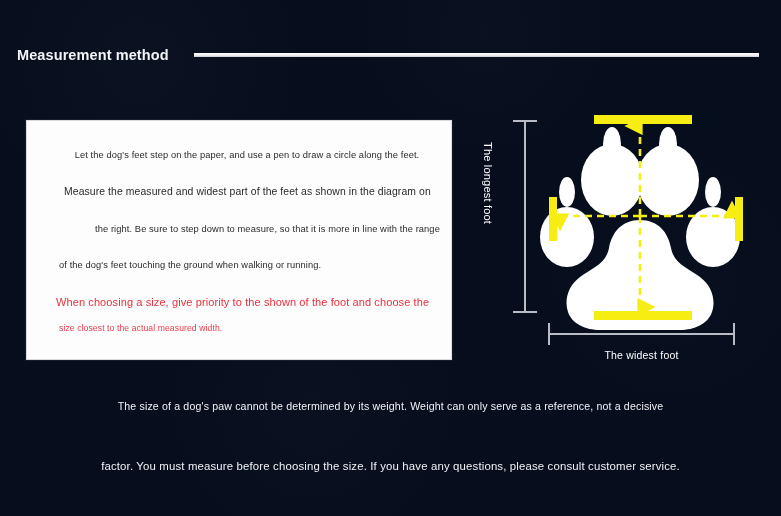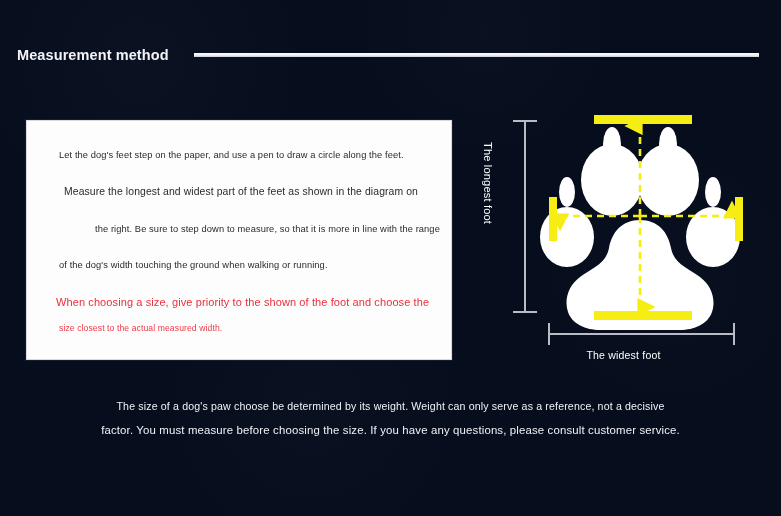--- a/index.html
+++ b/index.html
@@ -66,21 +66,21 @@
     box-shadow: 0 0 0 1px rgba(255,255,255,0.06);
     padding: 20px 16px 0 16px;
   }
   .card-line {
     font-size: 9.3px;
     line-height: 1;
     color: #2a2a2a;
     white-space: nowrap;
     letter-spacing: 0.1px;
   }
-  .card-line.l1 { margin-left: 16px; margin-top: 10px; }
+  .card-line.l1 { margin-left: 16px; margin-top: 10px; text-align: center; }
   .card-line.l2 { margin-left: 21px; margin-top: 27px; font-size: 10.4px; }
   .card-line.l3 { margin-left: 16px; margin-top: 27px; padding-left: 36px; }
   .card-line.l4 { margin-left: 16px; margin-top: 27px; }
   .card-line.l5 {
     margin-left: 13px; margin-top: 27px;
     font-size: 11px; color: #e8303c; font-weight: 400;
   }
   .card-line.l6 {
     margin-left: 16px; margin-top: 16px;
     font-size: 8.6px; color: #ef3a48;
@@ -142,21 +142,21 @@
     top: -10px;
     width: 2px;
     height: 22px;
     background: #b9bcc4;
   }
   .h-ruler::before { left: 0; }
   .h-ruler::after  { right: 0; }
 
   .h-label {
     position: absolute;
-    left: 60px;
+    left: 78px;
     top: 259px;
     width: 187px;
     text-align: center;
     color: #ffffff;
     font-size: 10.5px;
     letter-spacing: 0.2px;
   }
 
   
   .paw-wrap {
@@ -184,37 +184,37 @@
     top: 400px;
     width: 781px;
     text-align: center;
   }
   .footer-line {
     color: #f0f2f6;
     font-size: 10.6px;
     letter-spacing: 0.15px;
     white-space: nowrap;
   }
-  .footer-line.f2 { margin-top: 12px; font-size: 11.4px; }
+  .footer-line.f2 { margin-top: 48px; font-size: 11.4px; }
 </style>
 </head>
 <body>
 
 <div class="page-noise"></div>
 
 <div class="header">
   <div class="header-title">Measurement method</div>
   <div class="header-rule"></div>
 </div>
 
 <div class="card">
   <div class="card-line l1">Let the dog's feet step on the paper, and use a pen to draw a circle along the feet.</div>
-  <div class="card-line l2">Measure the longest and widest part of the feet as shown in the diagram on</div>
+  <div class="card-line l2">Measure the measured and widest part of the feet as shown in the diagram on</div>
   <div class="card-line l3">the right. Be sure to step down to measure, so that it is more in line with the range</div>
-  <div class="card-line l4">of the dog's width touching the ground when walking or running.</div>
+  <div class="card-line l4">of the dog's feet touching the ground when walking or running.</div>
   <div class="card-line l5">When choosing a size, give priority to the shown of the foot and choose the</div>
   <div class="card-line l6">size closest to the actual measured width.</div>
 </div>
 
 <div class="diagram">
 
   <div class="v-ruler"></div>
   <div class="v-label">The longest foot</div>
 
   <div class="paw-wrap">
@@ -273,15 +273,15 @@
 
     <line x1="170" y1="126" x2="90" y2="126" stroke="#f6ee12" stroke-width="2.6" stroke-dasharray="7 5" marker-end="url(#ar-l)"></line>
     <line x1="170" y1="126" x2="262" y2="126" stroke="#f6ee12" stroke-width="2.6" stroke-dasharray="7 5" marker-end="url(#ar-r)"></line>
   </svg>
 
   <div class="h-ruler"></div>
   <div class="h-label">The widest foot</div>
 </div>
 
 <div class="footer">
-  <div class="footer-line f1">The size of a dog's paw choose be determined by its weight. Weight can only serve as a reference, not a decisive</div>
+  <div class="footer-line f1">The size of a dog's paw cannot be determined by its weight. Weight can only serve as a reference, not a decisive</div>
   <div class="footer-line f2">factor. You must measure before choosing the size. If you have any questions, please consult customer service.</div>
 </div>
 
 </body></html>

